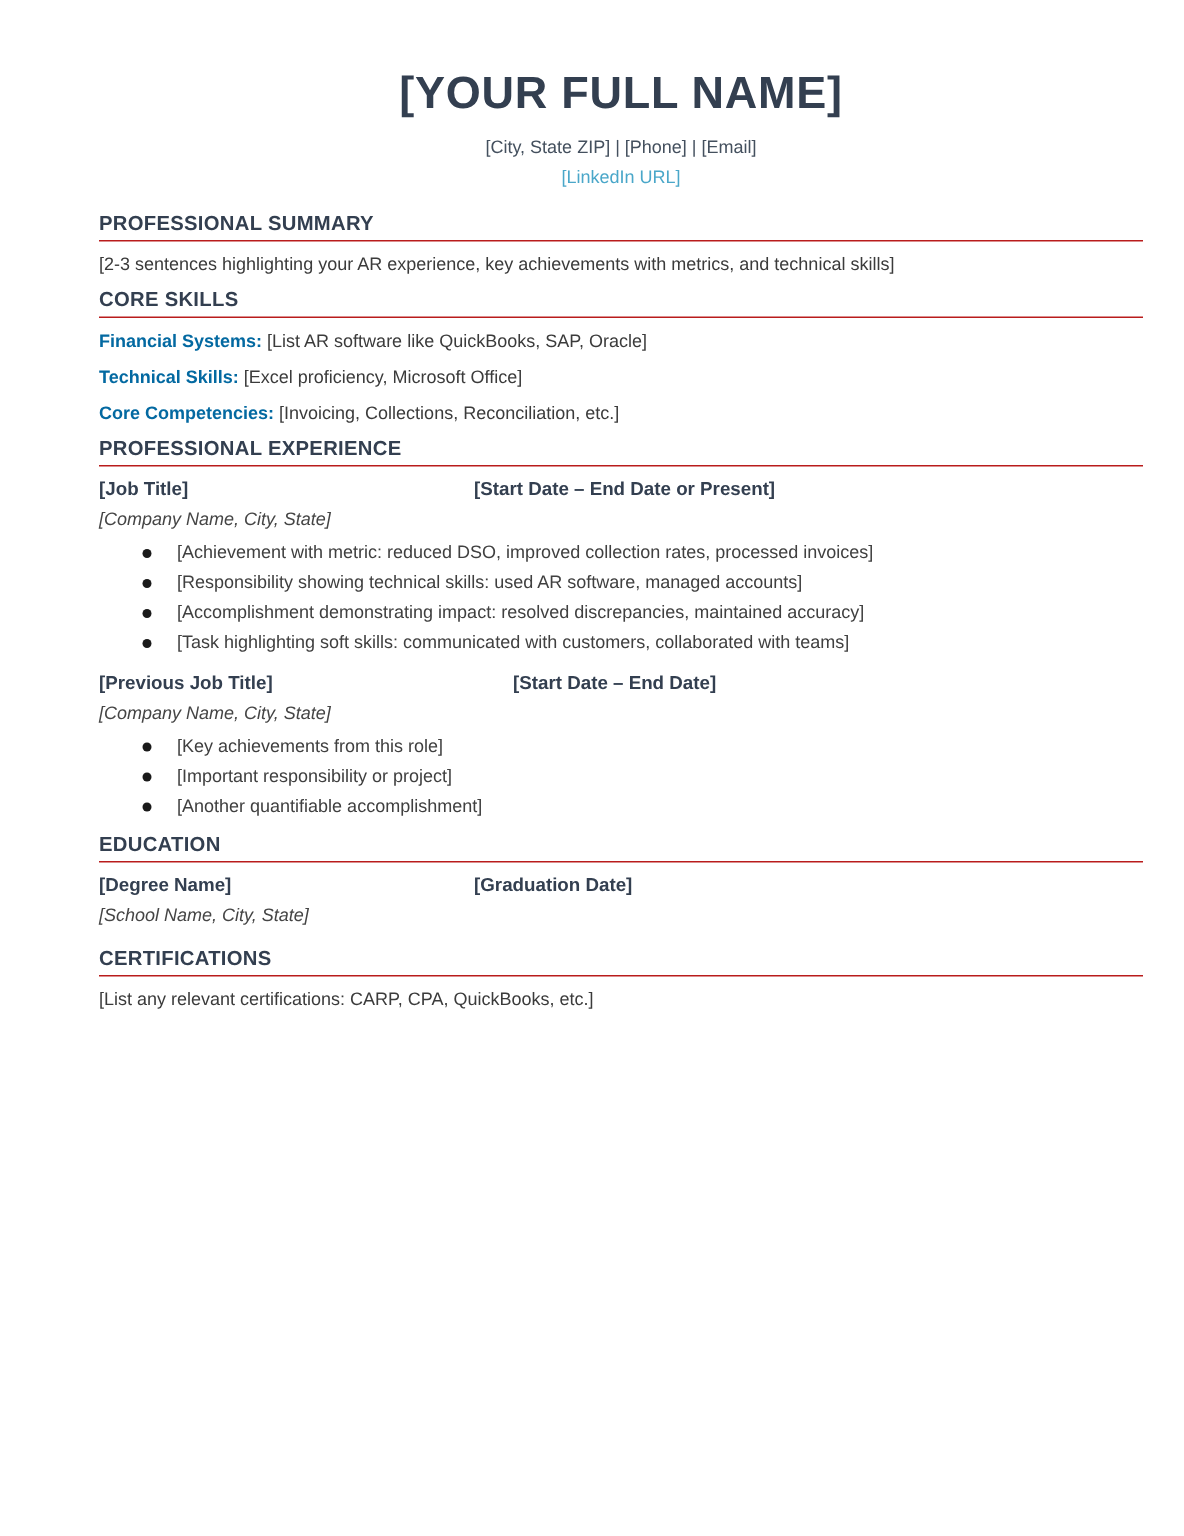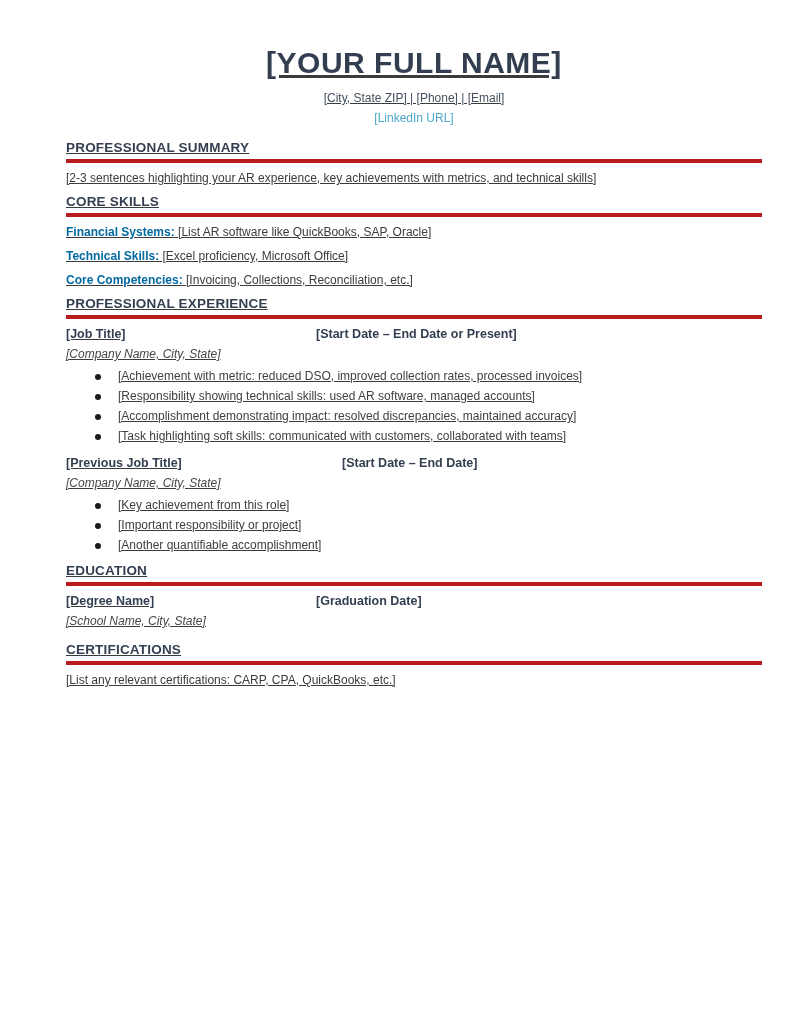--- a/index.html
+++ b/index.html
@@ -9,21 +9,20 @@
     width: 789px;
     height: 1024px;
     margin: 0 auto;
     background: #ffffff;
     font-family: "Liberation Sans", sans-serif;
     color: #3b3b3b;
     overflow: hidden;
   }
   .content {
     padding: 45px 27px 0 66px;
-    text-decoration: underline;
   }
   
   .resume-header { text-align: center; }
   .name {
     font-size: 30px;
     line-height: 36px;
     font-weight: bold;
     color: #333f50;
     letter-spacing: 0.5px;
   }
@@ -43,21 +42,21 @@
     cursor: pointer;
   }
   
   .section-heading {
     font-size: 13.5px;
     line-height: 17px;
     font-weight: bold;
     color: #333f50;
     letter-spacing: 0.2px;
     padding-bottom: 3px;
-    border-bottom: 4px solid #b91c1c;
+    border-bottom: 1px solid #b91c1c;
   }
   .mt-sm { margin-top: 7px; }
   .body-text {
     font-size: 12px;
     line-height: 15px;
     color: #3b3b3b;
   }
   .section-body { margin-top: 8px; }
   
   .skill-row { margin-bottom: 9px; }
@@ -147,21 +146,21 @@
         </div>
       </div>
 
       <div>
         <div class="entry-row gap-lg">
           <span>[Previous Job Title]</span>
           <span class="entry-dates dates-pos-b">[Start Date – End Date]</span>
         </div>
         <div class="company">[Company Name, City, State]</div>
         <div class="bullet-list">
-          <div class="bullet-item"><span class="bullet-dot"></span><span>[Key achievement from this role]</span></div>
+          <div class="bullet-item"><span class="bullet-dot"></span><span>[Key achievements from this role]</span></div>
           <div class="bullet-item"><span class="bullet-dot"></span><span>[Important responsibility or project]</span></div>
           <div class="bullet-item"><span class="bullet-dot"></span><span>[Another quantifiable accomplishment]</span></div>
         </div>
       </div>
     </div>
 
     <div class="section mt-sm" style="margin-top:9px">
       <div class="section-heading">EDUCATION</div>
       <div class="entry-row">
         <span>[Degree Name]</span>

